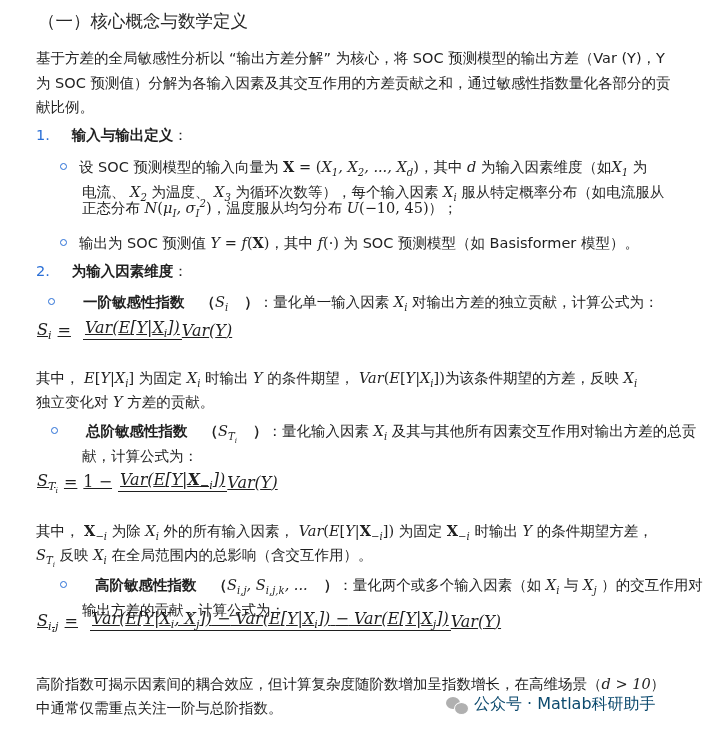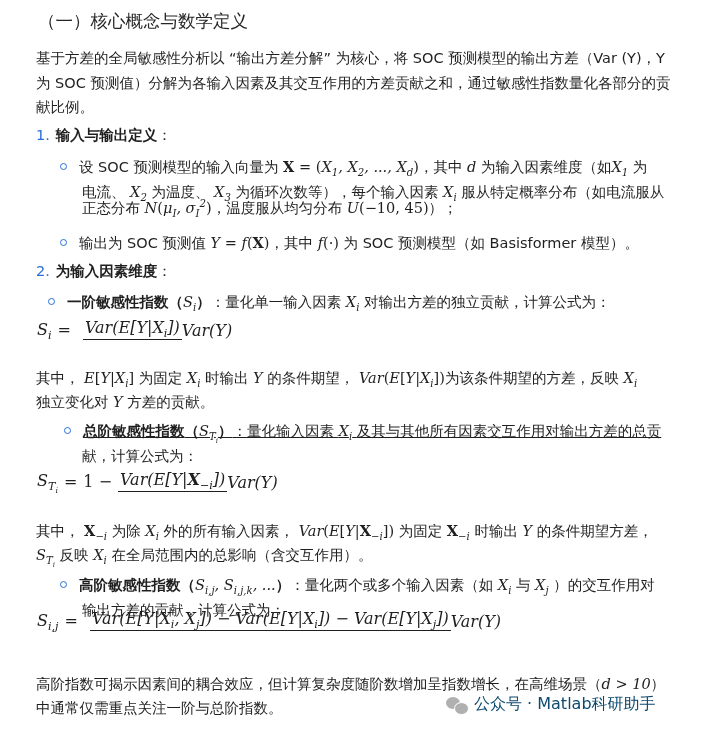--- a/index.html
+++ b/index.html
@@ -10,30 +10,30 @@
       font-size: 14.5px;
     }
     .page { position: absolute; left: 0; top: 0; width: 726px; height: 731px; }
     .abs { position: absolute; white-space: nowrap; }
     .h3 { font-size: 17.5px; color: #262626; left: 38px; top: 9px; }
     .p { font-size: 14.5px; line-height: 1; }
     .math { font-family: "DejaVu Serif", "Liberation Serif", serif; font-style: italic; }
     .math .up { font-style: normal; }
     .math b { font-style: normal; font-weight: bold; }
     .num { color: #2a6fd6; font-weight: normal; margin-right: 6px; }
-    .bold { font-weight: bold; }
+    .bold { font-weight: bold; margin-left: 16px; }
     .bullet {
       display: inline-block; width: 5px; height: 5px; border: 1.3px solid #2a6fd6;
       border-radius: 50%; margin-right: 12px; vertical-align: middle; position: relative; top: -2px;
     }
     sub, sup { font-size: 70%; line-height: 0; }
     .frac { display: inline-flex; flex-direction: row; align-items: center; vertical-align: middle; margin-left: 6px; }
     .frac .num-part { padding: 0 2px 2px; border-bottom: 1.2px solid #1f1f1f; }
     .frac .den-part { padding-top: 3px; }
-    .formula { font-family: "DejaVu Serif", "Liberation Serif", serif; font-style: italic; font-size: 16px; display: flex; align-items: center; }
+    .formula { font-family: "DejaVu Serif", "Liberation Serif", serif; font-style: italic; font-size: 16px; display: flex; align-items: center; text-decoration: underline; }
     .formula .eq { font-style: normal; margin: 0 6px; }
     .watermark { color: #0c4a6e; font-size: 16px; left: 446px; top: 694px; display: flex; align-items: center; }
     .wm-icon { width: 22px; height: 18px; position: relative; margin-right: 6px; }
     .wm-icon .b1 { position: absolute; left: 0; top: 1px; width: 14px; height: 12px; background: #b0b0b0; border-radius: 50%; }
     .wm-icon .b2 { position: absolute; left: 8px; top: 6px; width: 13px; height: 11px; background: #b0b0b0; border-radius: 50%; border: 1.5px solid #fff; }
   </style>
 </head>
 <body>
 
 <div class="page">
@@ -100,21 +100,21 @@
     <span>为固定</span><span class="math"> X<sub>i</sub></span>
     <span>时输出</span><span class="math"> Y</span>
     <span>的条件期望，</span>
     <span class="math">Var<span class="up">(</span>E<span class="up">[</span>Y<span class="up">|</span>X<sub>i</sub><span class="up">])</span></span><span>为该条件期望的方差，反映</span>
     <span class="math">X<sub>i</sub></span>
   </div>
   <div class="abs p" style="left:36px; top:395px;">
     <span>独立变化对</span><span class="math"> Y </span><span>方差的贡献。</span>
   </div>
 
-  <div class="abs p" style="left:64px; top:424px;text-decoration:underline;">
+  <div class="abs p" style="left:51px; top:424px;">
     <span class="bullet"></span><span class="bold">总阶敏感性指数</span><span class="bold">（</span><span class="math">S<sub>T<sub>i</sub></sub></span><span class="bold">）</span><span>：量化输入因素</span>
     <span class="math">X<sub>i</sub></span>
     <span>及其与其他所有因素交互作用对输出方差的总贡</span>
   </div>
   <div class="abs p" style="left:82px; top:449px;">献，计算公式为：</div>
   <div class="abs formula" style="left:37px; top:470px;text-align:center;">
     <span>S<sub>T<sub>i</sub></sub></span>
       <span class="eq">=</span>
       <span class="up" style="font-style:normal;">1 −</span>
     <span class="frac">

